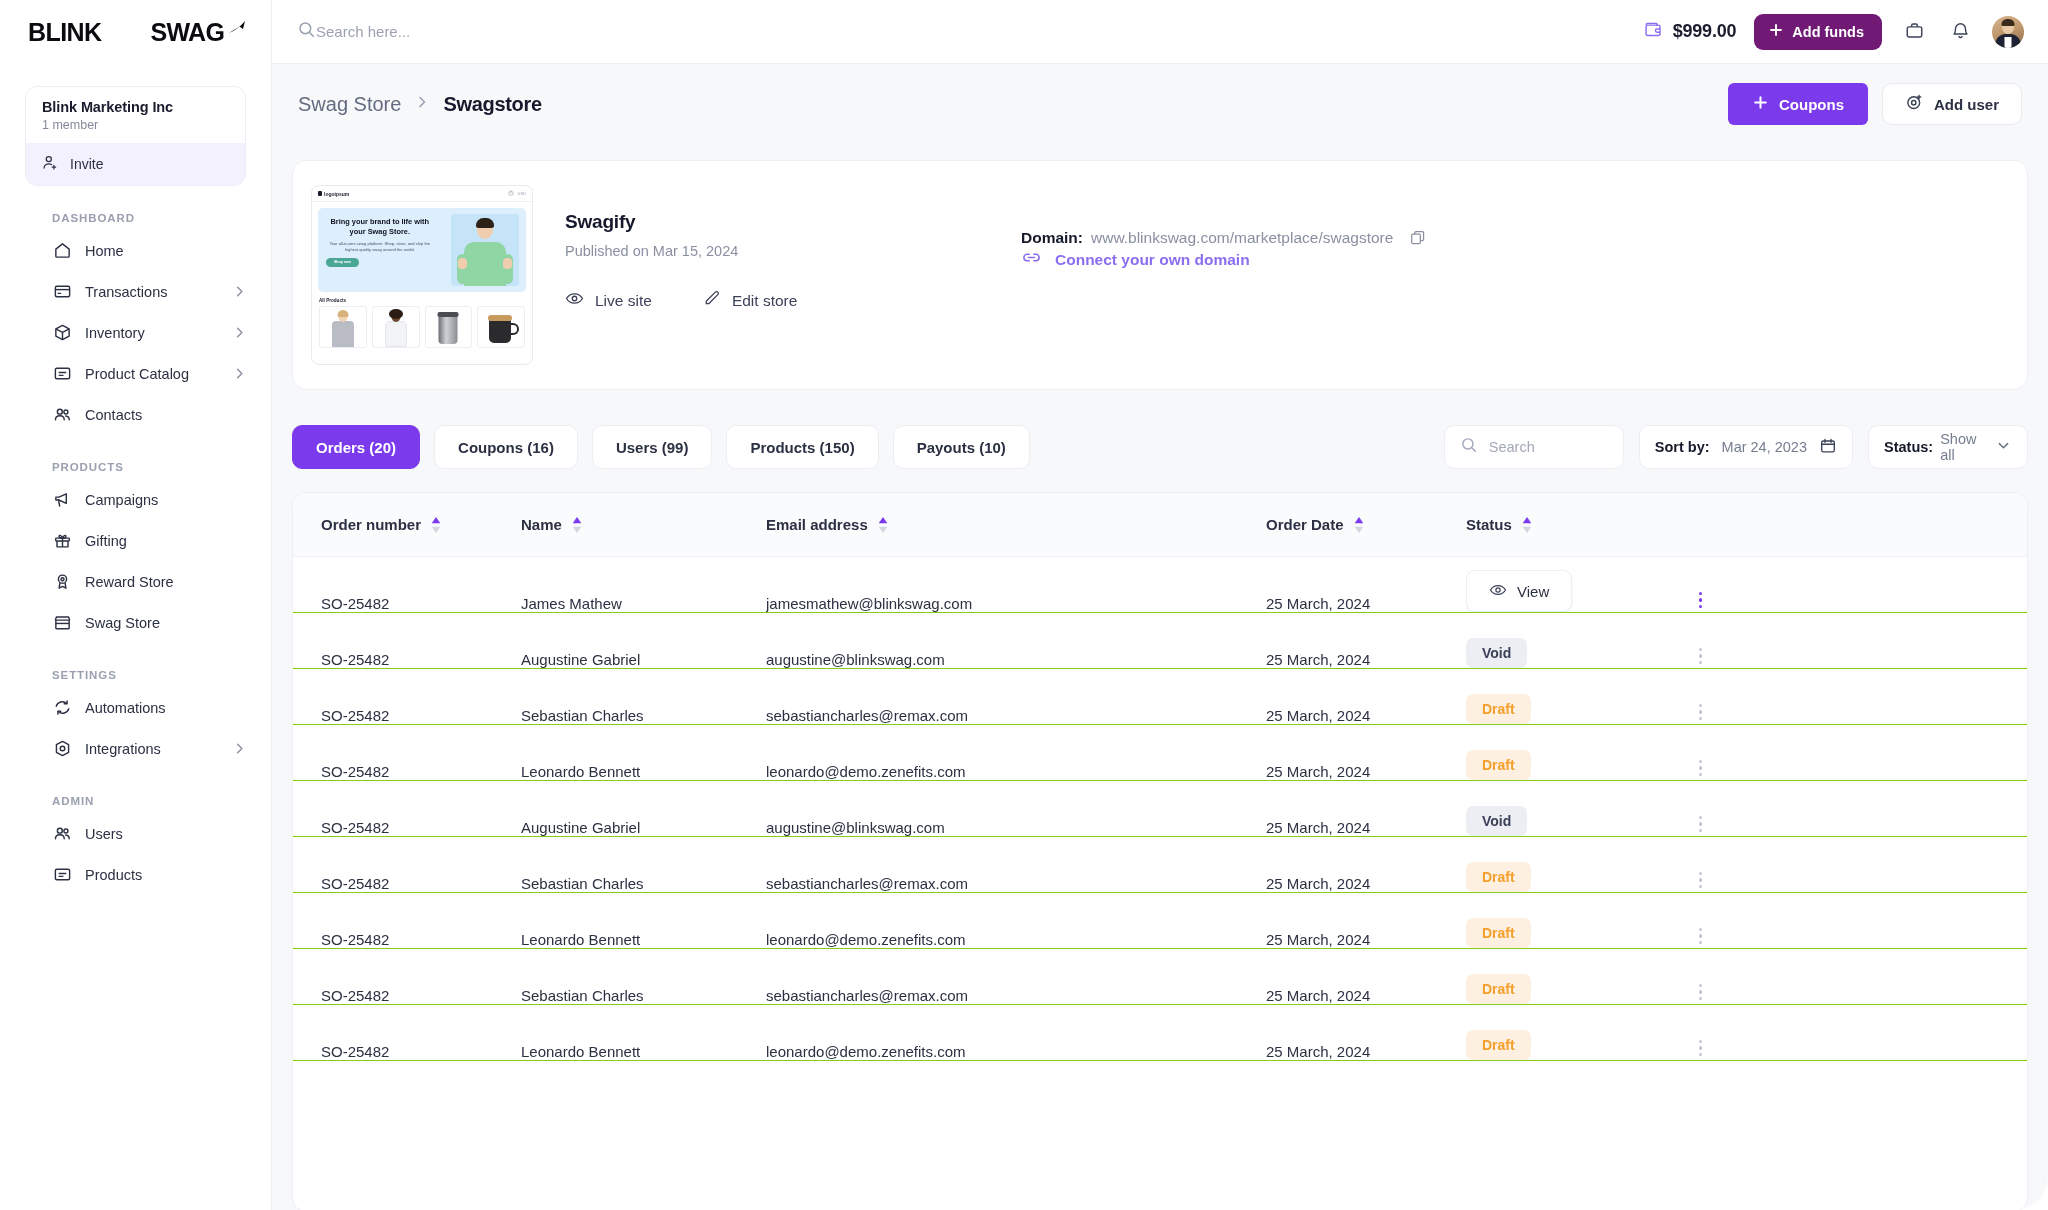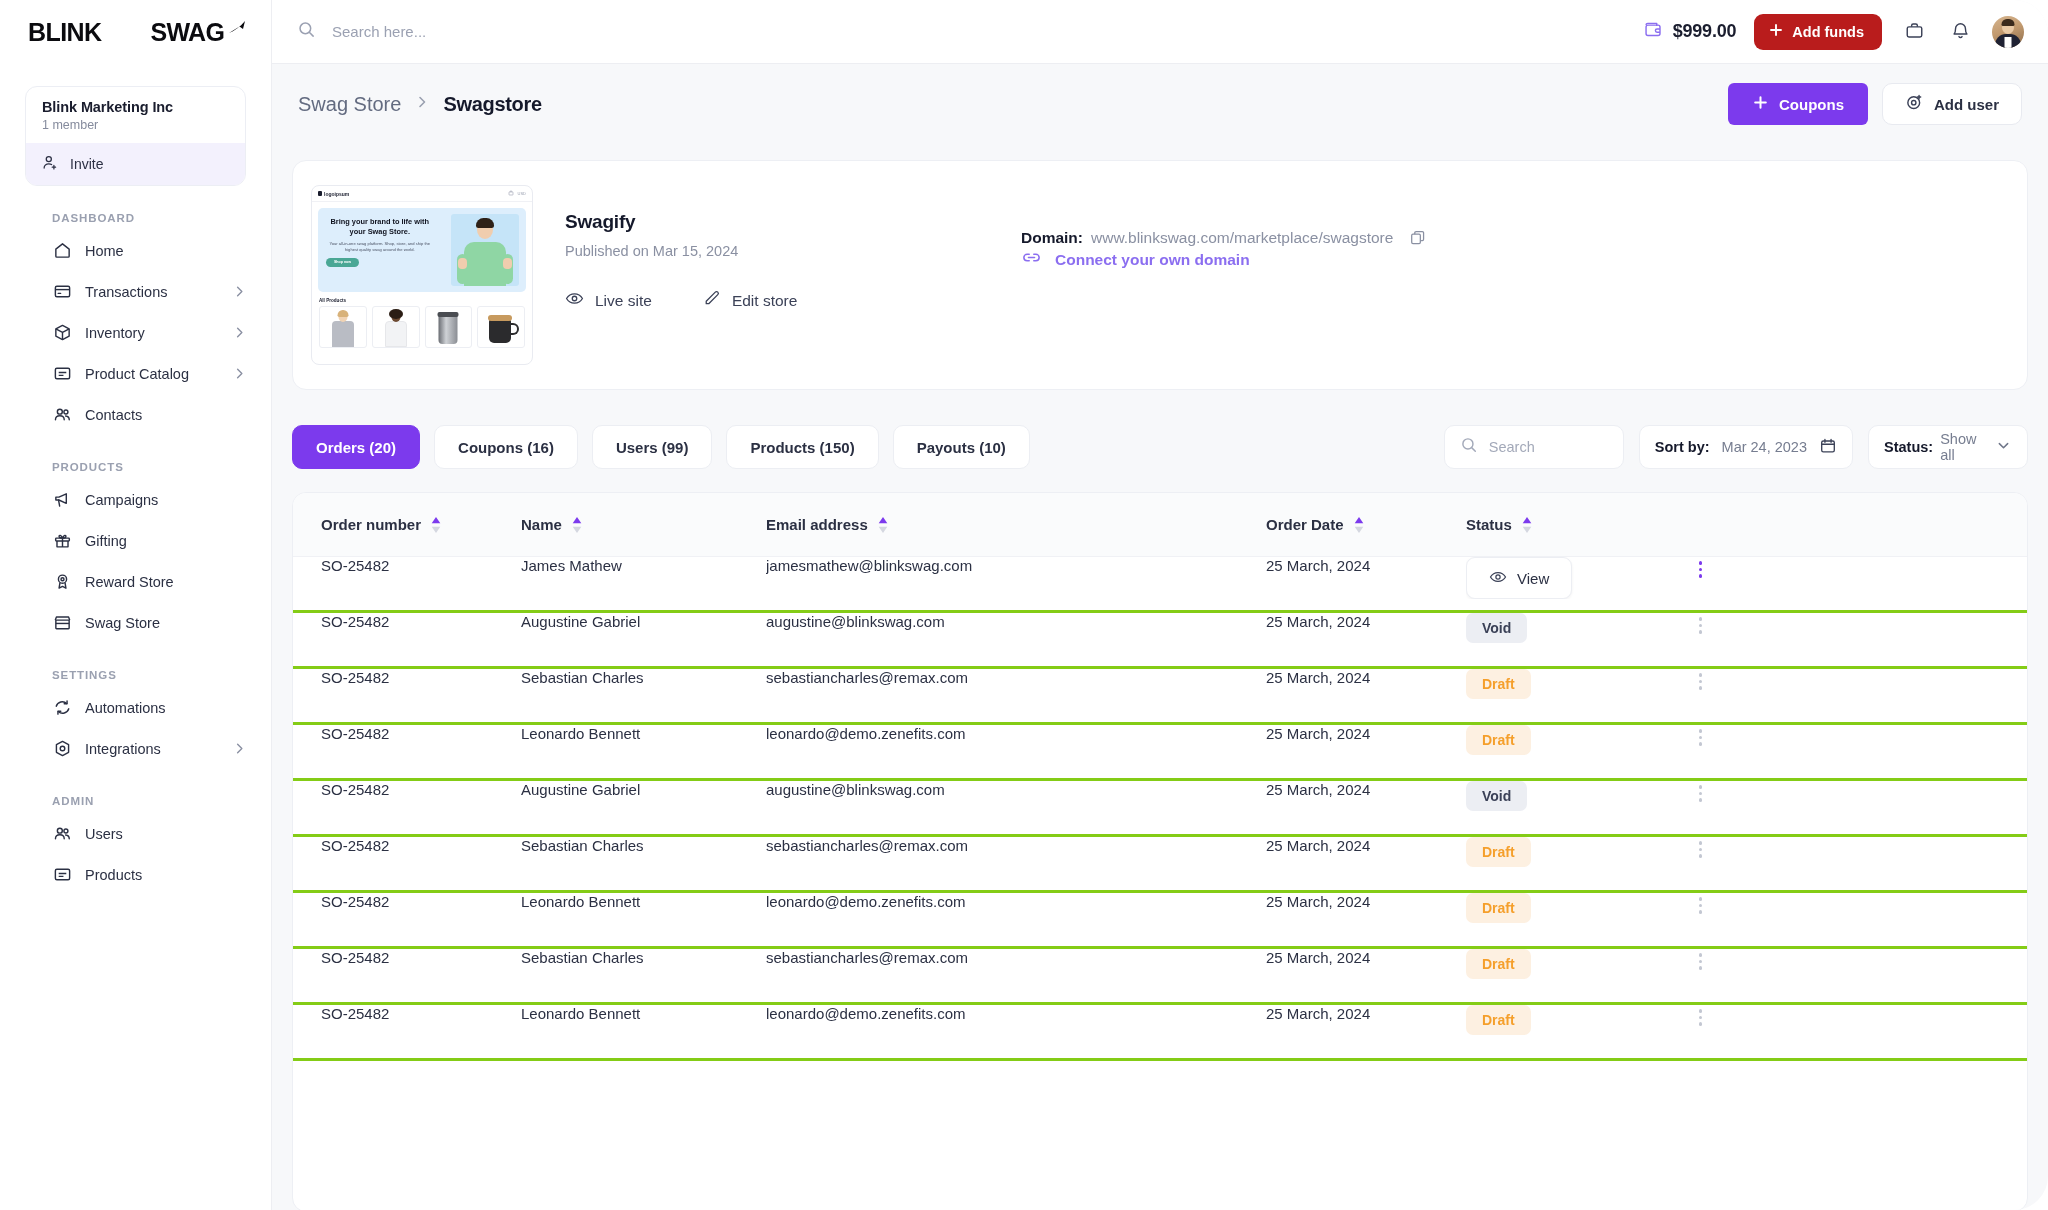--- a/index.html
+++ b/index.html
@@ -108,21 +108,21 @@
 
   
   .topbar {
     position: absolute; left: 0; top: 0;
     width: 1776px; height: 64px;
     background: #ffffff;
     border-bottom: 1px solid #edeef2;
     display: flex; align-items: center;
   }
   .topsearch {
-    display: flex; gap: 16px;
+    display: flex; gap: 0;
     margin-left: 25px;
     flex: 1;
   }
   .topsearch input {
     border: none; outline: none;
     font-size: 15px;
     color: #2b3043;
     font-family: "Liberation Sans", sans-serif;
     width: 480px;
     background: transparent;
@@ -133,21 +133,21 @@
     display: flex; align-items: center; gap: 18px;
     margin-right: 24px;
   }
   .balance {
     display: flex; align-items: center; gap: 9px;
     font-size: 18px; font-weight: 700; color: #1a1d2e;
     letter-spacing: -0.2px;
   }
   .btn-addfunds {
     display: flex; align-items: center; gap: 8px;
-    background: #b91c1c;
+    background: #701a75;
     color: #ffffff;
     border: none; border-radius: 9px;
     height: 36px; padding: 0 18px 0 14px;
     font-size: 14.5px; font-weight: 600;
     cursor: pointer;
     font-family: "Liberation Sans", sans-serif;
   }
   .icon-btn {
     width: 28px; height: 28px;
     display: flex; align-items: center; justify-content: center;
@@ -434,22 +434,22 @@
 
   .c1 { width: 200px; }
   .c2 { width: 245px; }
   .c3 { width: 500px; }
   .c4 { width: 200px; }
   .c5 { width: 180px; }
   .c6 { width: 60px; }
 
   .trow {
     height: 56px;
-    display: flex; align-items: flex-start;
-    border-bottom: 3px solid #84cc16;
+    display: flex; align-items: flex-end;
+    border-bottom: 1px solid #84cc16;
     padding: 0 28px;
     font-size: 15px; color: #2b3043;
     position: relative;
   }
   .trow.hovered { background: #ffffff; }
   .cell { overflow: hidden; white-space: nowrap; text-overflow: ellipsis; }
 
   .pill {
     display: inline-flex; align-items: center; justify-content: center;
     height: 30px; min-width: 60px; padding: 0 16px;

